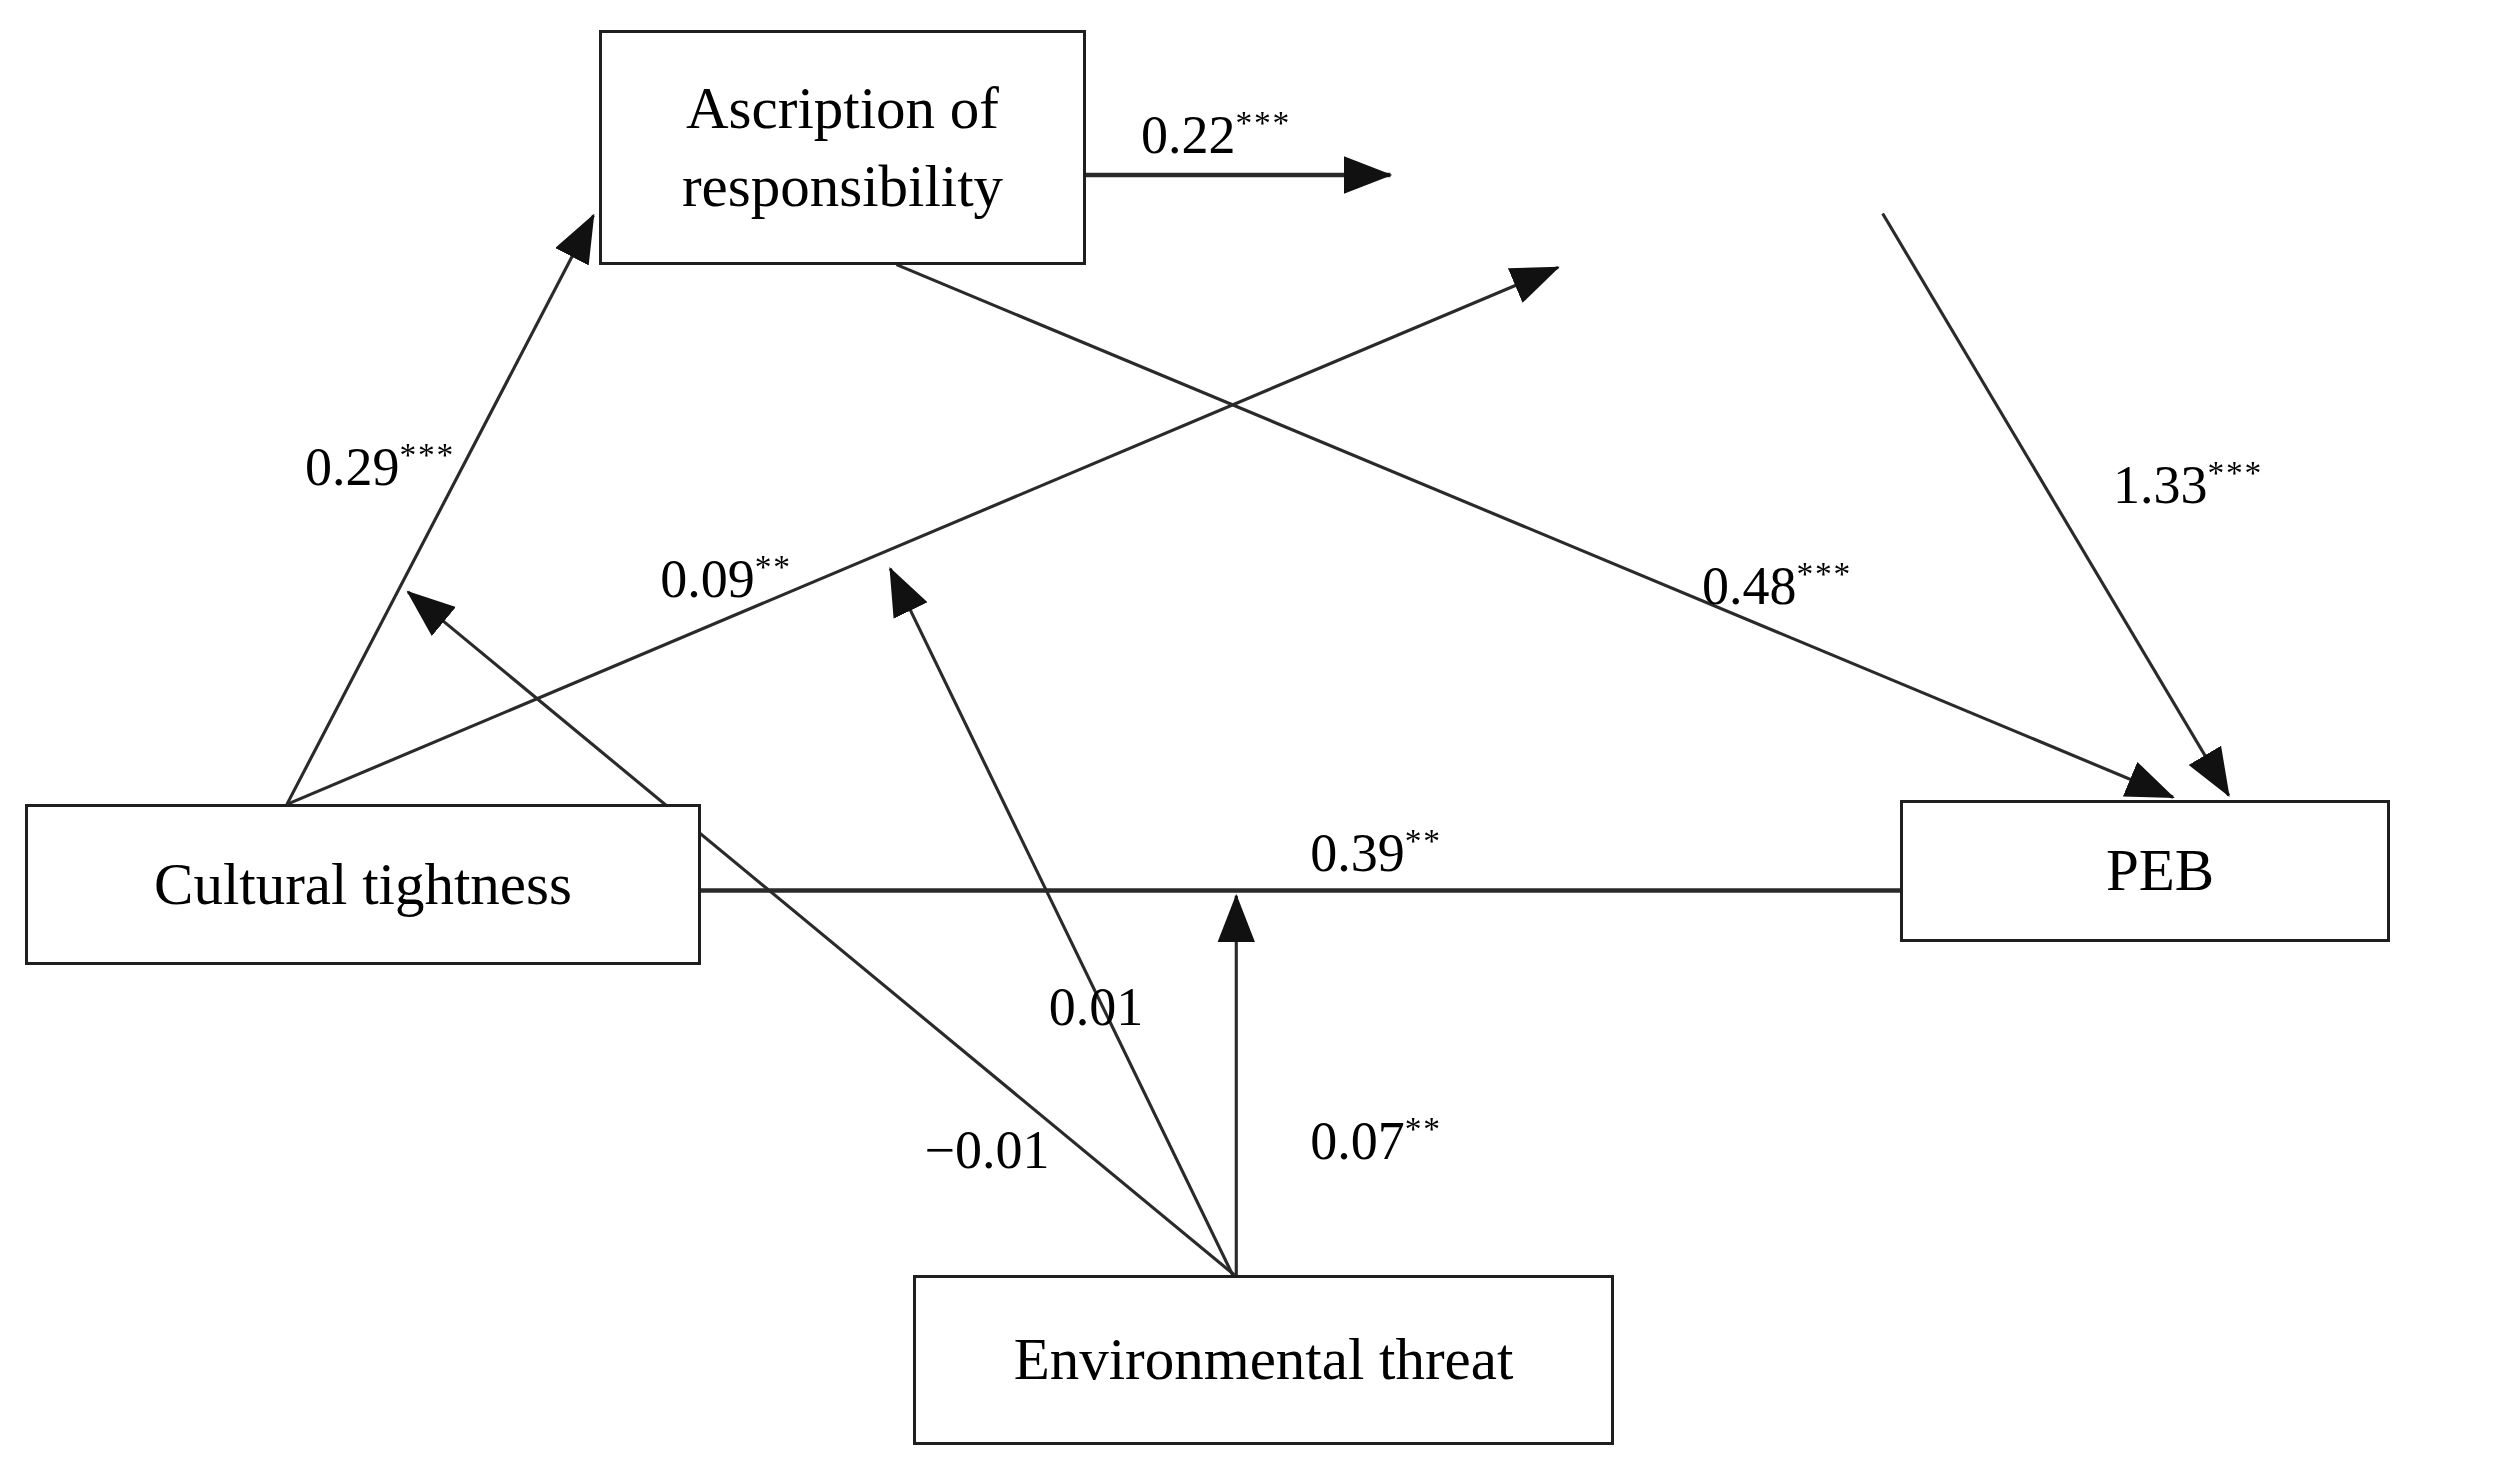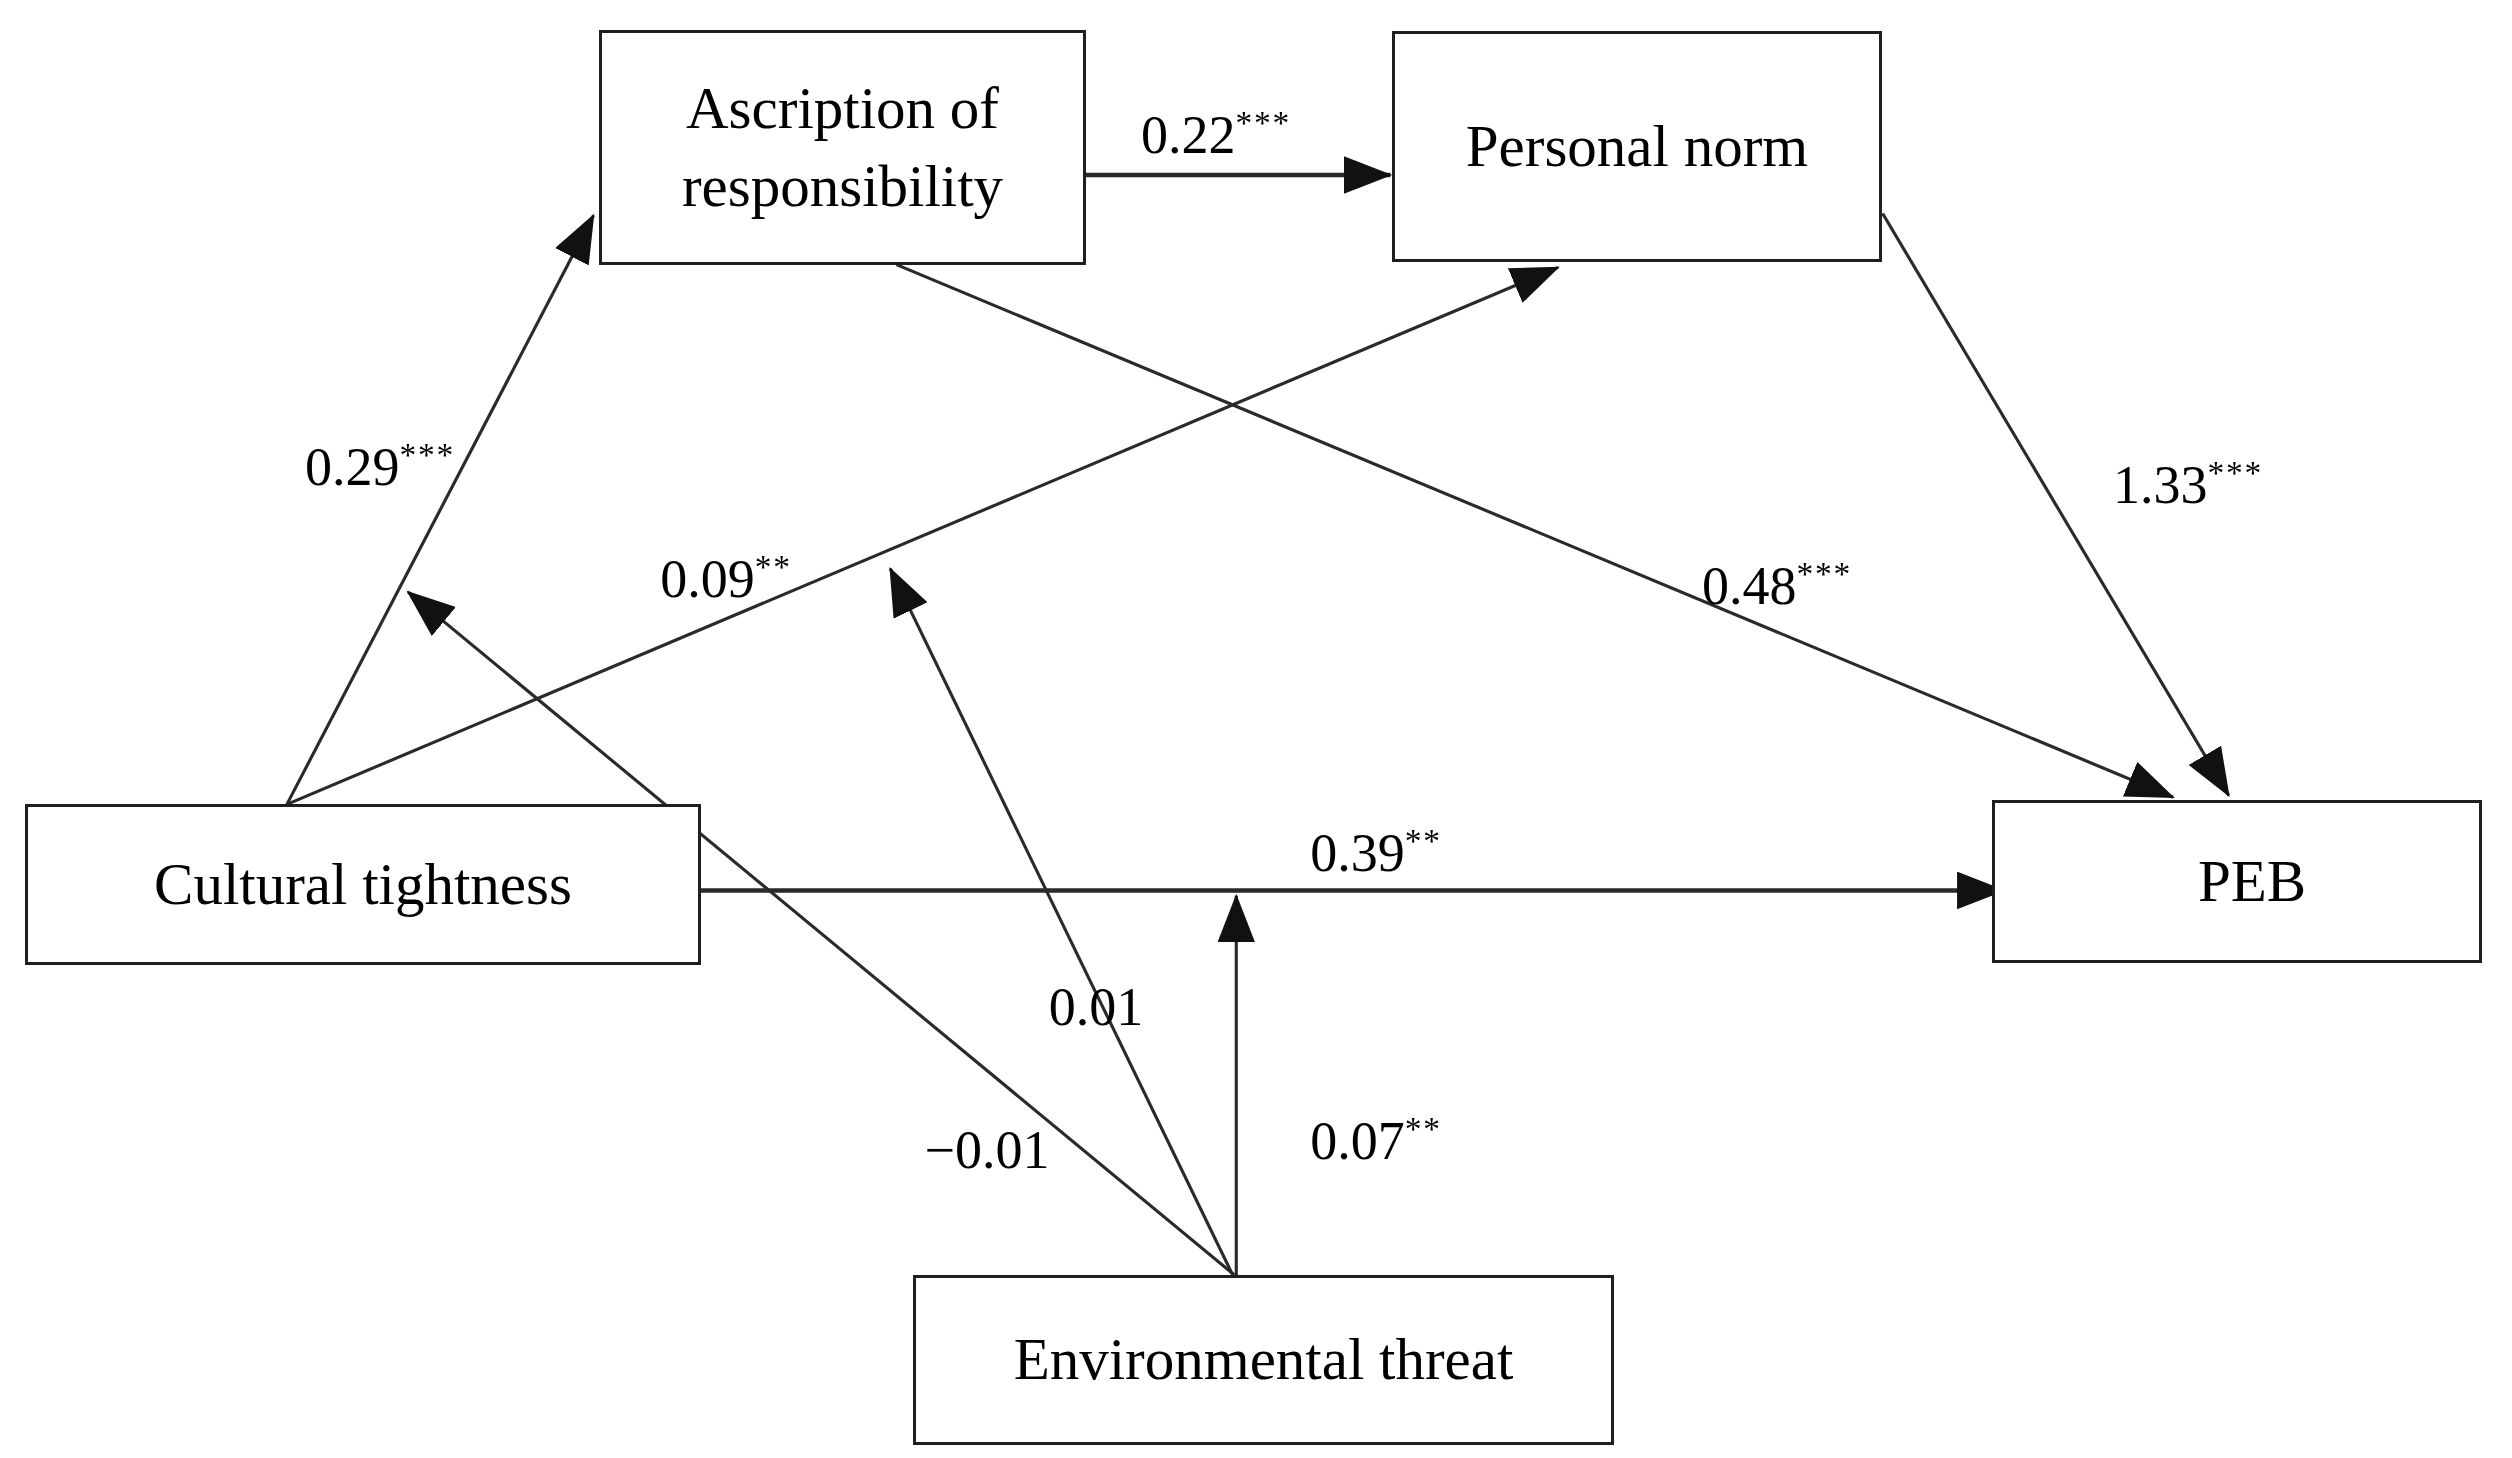--- a/index.html
+++ b/index.html
@@ -36,21 +36,21 @@
     align-items: center;
     justify-content: center;
     text-align: center;
     font-size: 59px;
     line-height: 1.32;
     padding: 0 18px;
   }
   .node-asc  { left: 599px;  top: 30px;   width: 487px; height: 235px; text-align: center; }
   .node-pn   { left: 1392px; top: 31px;   width: 490px; height: 231px; }
   .node-ct   { left: 25px;   top: 804px;  width: 676px; height: 161px; align-items: center; }
-  .node-peb  { left: 1992px; top: 800px;  width: 490px; height: 163px; padding-left: 48px; }
+  .node-peb  { left: 1900px; top: 800px;  width: 490px; height: 142px; padding-left: 48px; }
   .node-env  { left: 913px; top: 1275px; width: 701px; height: 170px; }
   .coef {
     position: absolute;
     transform: translate(-50%, -50%);
     font-size: 54px;
     white-space: nowrap;
     line-height: 1;
   }
   .coef sup {
     font-size: 0.62em;
@@ -86,23 +86,20 @@
     <line x1="1000" y1="295" x2="2424" y2="889" stroke-width="3.5" marker-end="url(#arrow)"></line>
     <line x1="667" y1="993" x2="2235" y2="993" stroke-width="5" marker-end="url(#arrow)"></line>
     <line x1="1377" y1="1422" x2="455" y2="660" stroke-width="3.5" marker-end="url(#arrow)"></line>
     <line x1="1375" y1="1422" x2="993" y2="634" stroke-width="3.5" marker-end="url(#arrow)"></line>
     <line x1="1379" y1="1422" x2="1379" y2="999" stroke-width="3.5" marker-end="url(#arrow)"></line>
   </svg>
 
   <div class="node node-asc">
     <span>Ascription of responsibility</span>
   </div>
-  <div class="node node-pn">
-    <span>Personal norm</span>
-  </div>
   <div class="node node-ct">
     <span>Cultural tightness</span>
   </div>
   <div class="node node-peb">
     <span>PEB</span>
   </div>
   <div class="node node-env">
     <span>Environmental threat</span>
   </div>
 

